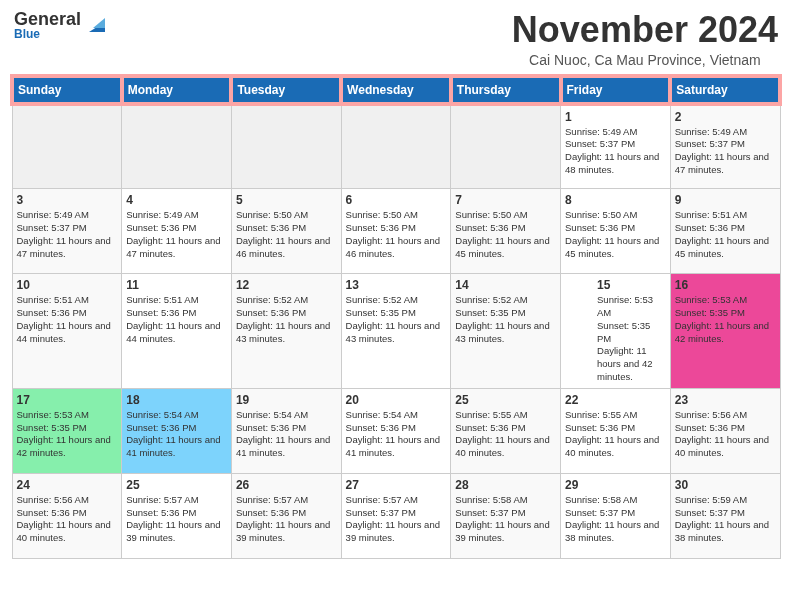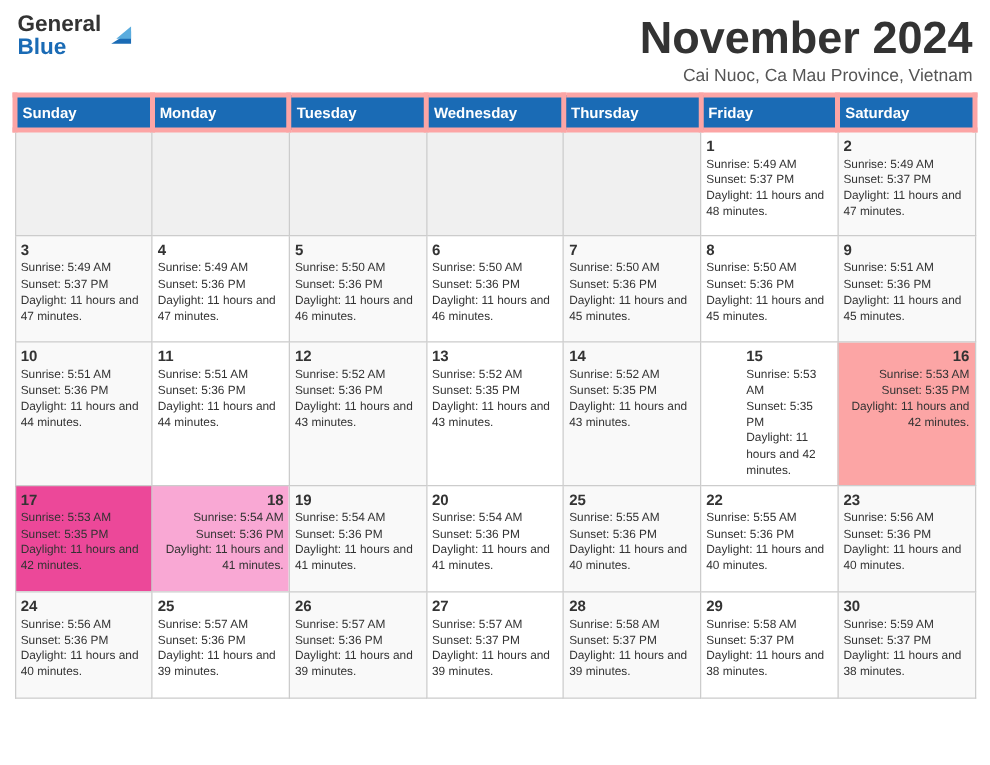--- a/index.html
+++ b/index.html
@@ -16,21 +16,21 @@
       align-items: flex-start;
       margin-bottom: 6px;
       padding: 0 4px;
     }
     .logo {
       display: flex;
       flex-direction: column;
       align-items: flex-start;
     }
     .title-block {
-      text-align: right;
+      text-align: center;
       margin-left: 16px;
     }
     .month-title {
       font-size: 36px;
       font-weight: bold;
       color: #333;
       line-height: 1.1;
     }
     .location {
       font-size: 14px;
@@ -82,21 +82,21 @@
     }
   </style>
 </head>
 <body>
 
 <div class="header">
   <div class="logo">
     <div style="display:flex;align-items:center;gap:2px;justify-content:space-between;">
       <div style="display:flex;flex-direction:column;line-height:1;">
         <span style="font-size:18px;font-weight:bold;color:#333;">General</span>
-        <span style="font-size:18px;font-weight:bold;color:#1a6bb5;">Blue</span>
+        <span style="font-size:12px;font-weight:bold;color:#1a6bb5;">Blue</span>
       </div>
       <svg width="22" height="22" viewBox="0 0 22 22">
         <polygon points="6,18 22,8 22,18" fill="#1a6bb5"></polygon>
         <polygon points="10,14 22,4 22,14" fill="#5aacde"></polygon>
       </svg>
     </div>
   </div>
   <div class="title-block">
     <div class="month-title">November 2024</div>
     <div class="location">Cai Nuoc, Ca Mau Province, Vietnam</div>
@@ -209,35 +209,35 @@
           <div class="cell-info" style="white-space: pre-line;">Sunrise: 5:52 AM
 Sunset: 5:35 PM
 Daylight: 11 hours and 43 minutes.</div>
         </td>
         <td style="background: rgb(255, 255, 255); padding-left: 36px;">
           <span class="day-number">15</span>
           <div class="cell-info" style="white-space: pre-line;">Sunrise: 5:53 AM
 Sunset: 5:35 PM
 Daylight: 11 hours and 42 minutes.</div>
         </td>
-        <td style="background: #fca5a5; text-align: right;">
+        <td style="background: #ec4899;">
           <span class="day-number">16</span>
           <div class="cell-info" style="white-space: pre-line;">Sunrise: 5:53 AM
 Sunset: 5:35 PM
 Daylight: 11 hours and 42 minutes.</div>
         </td>
       </tr>
       <tr>
-        <td style="background: #ec4899;">
+        <td style="background: #86efac;">
           <span class="day-number">17</span>
           <div class="cell-info" style="white-space: pre-line;">Sunrise: 5:53 AM
 Sunset: 5:35 PM
 Daylight: 11 hours and 42 minutes.</div>
         </td>
-        <td style="background: #f9a8d4; text-align: right;">
+        <td style="background: #7dd3fc;">
           <span class="day-number">18</span>
           <div class="cell-info" style="white-space: pre-line;">Sunrise: 5:54 AM
 Sunset: 5:36 PM
 Daylight: 11 hours and 41 minutes.</div>
         </td>
         <td style="background: rgb(249, 249, 249);">
           <span class="day-number">19</span>
           <div class="cell-info" style="white-space: pre-line;">Sunrise: 5:54 AM
 Sunset: 5:36 PM
 Daylight: 11 hours and 41 minutes.</div>

